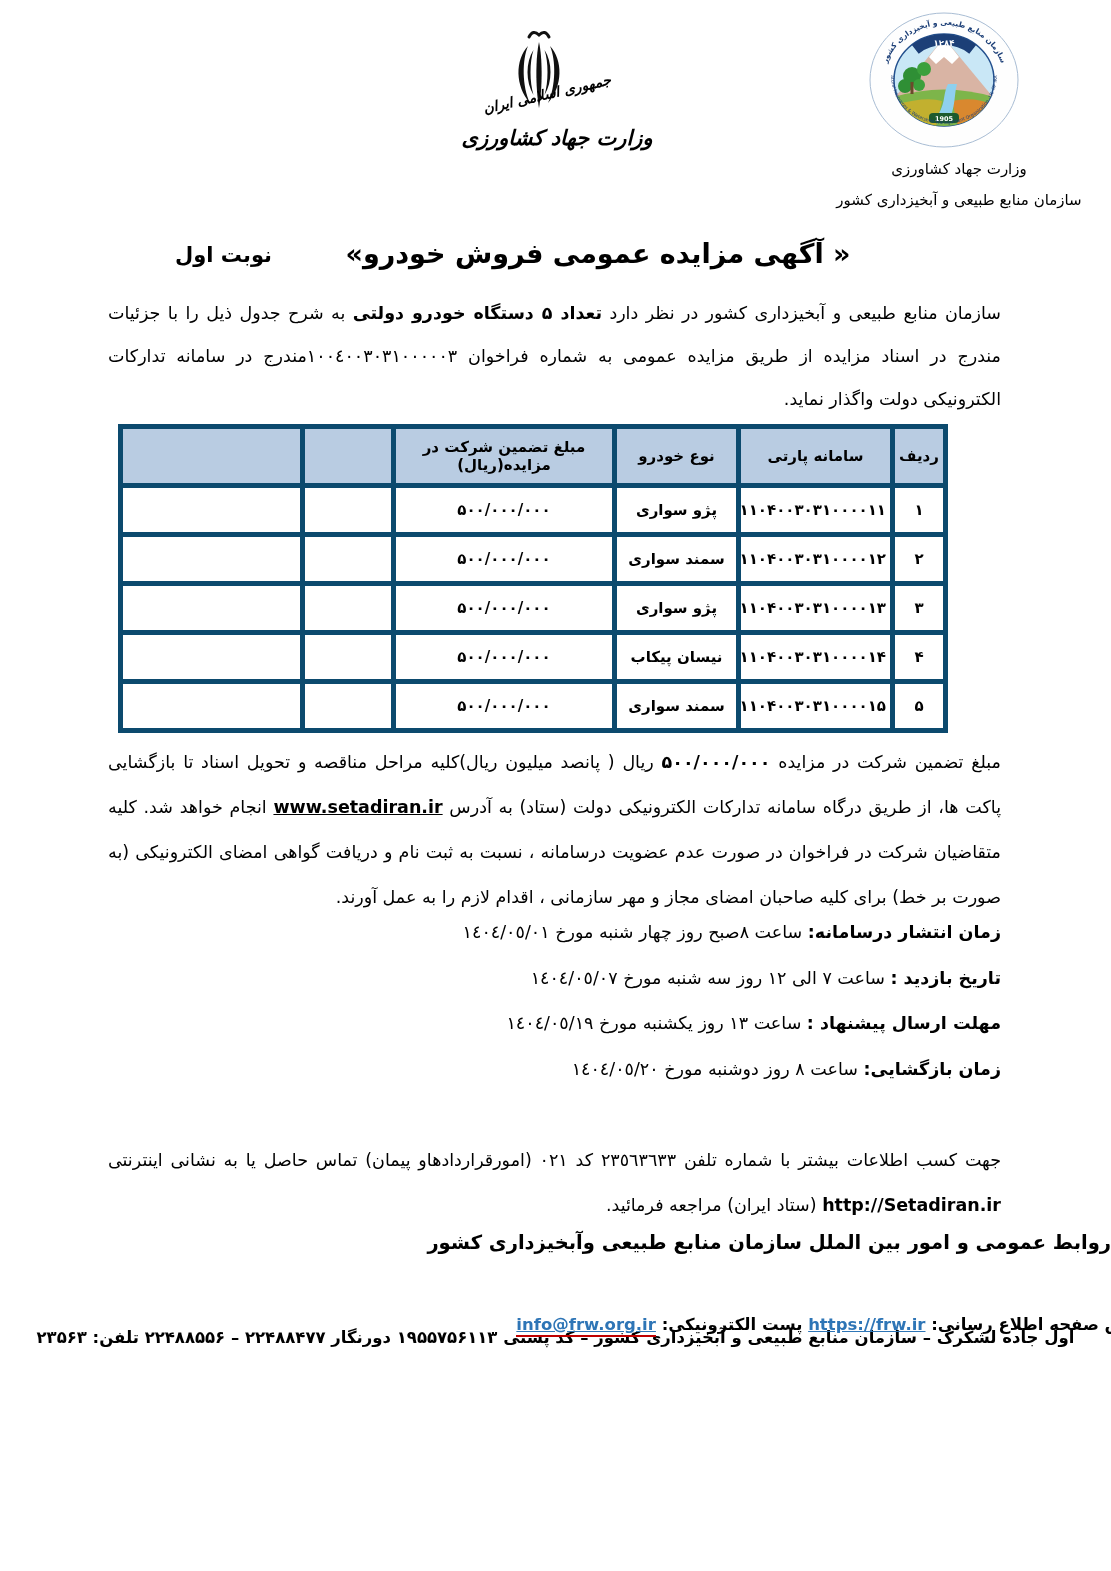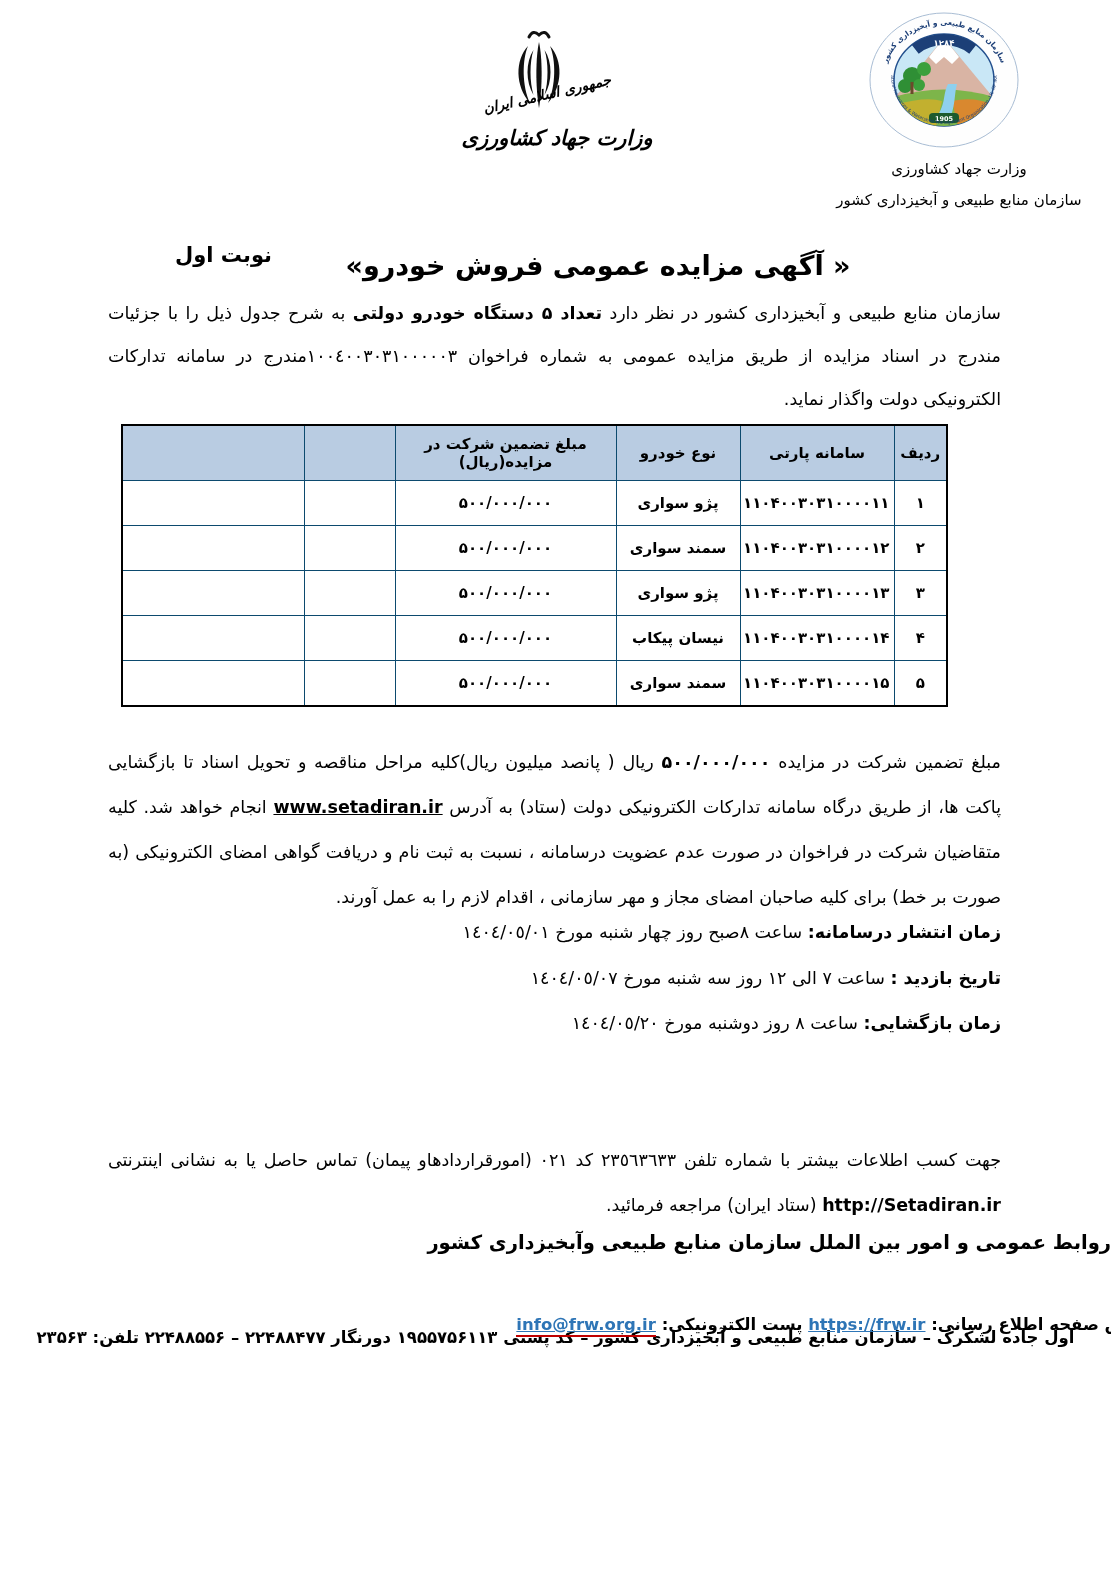--- a/index.html
+++ b/index.html
@@ -21,42 +21,42 @@
     letter-spacing:1px;
   }
   .org-logo{position:absolute;left:868px;top:12px;width:152px;height:140px;}
   .org-head-text{
     position:absolute;left:806px;top:154px;width:306px;text-align:center;
     font-size:15px;line-height:31px;
   }
   
   .title-row{position:absolute;top:238px;left:0;width:100%;height:52px;}
   .main-title{
-    position:absolute;left:598px;top:12px;transform:translateX(-50%);
+    position:absolute;left:598px;top:0;transform:translateX(-50%);
     font-size:27px;font-weight:bold;white-space:nowrap;
   }
   .round-label{position:absolute;left:175px;top:5px;font-size:21px;font-weight:bold;}
   
   .para{
     position:absolute;right:110px;width:893px;font-size:17.5px;
     text-align:justify;text-justify:inter-word;
   }
   .intro{top:292px;line-height:43px;}
   .deposit{top:740px;line-height:45px;}
   .contact{top:1138px;line-height:45px;}
   .plain-link{font-weight:bold;text-decoration:underline;color:#000;cursor:pointer;}
   .bold-plain{font-weight:bold;}
   
   .vtable-wrap{position:absolute;top:424px;right:163px;}
   table.vtable{
     border-collapse:collapse;table-layout:fixed;width:825px;
     border:2px solid #000;font-weight:bold;
   }
   .vtable th,.vtable td{
-    border:1px solid #0c4a6e;text-align:center;vertical-align:middle;padding:0 4px;
+    border:5px solid #0c4a6e;text-align:center;vertical-align:middle;padding:0 4px;
     overflow:hidden;
   }
   .vtable th{background:#b9cce2;height:54px;font-size:15px;font-weight:bold;}
   .vtable td{height:44px;font-size:15px;background:#fff;}
   
   .schedule{position:absolute;top:910px;right:110px;width:893px;text-align:right;}
   .sched-line{font-size:17.5px;line-height:45.5px;height:45.5px;}
   .sched-line b{font-weight:bold;margin-top:40px;}
   
   .f-title{
@@ -199,20 +199,21 @@
         </tr>
       </tbody>
     </table>
   </div>
 
   <div class="para deposit"><span>مبلغ تضمین شرکت در مزایده </span><b>۵۰۰/۰۰۰/۰۰۰</b><span> ریال ( پانصد میلیون ریال)کلیه مراحل مناقصه و تحویل اسناد تا بازگشایی پاکت ها، از طریق درگاه سامانه تدارکات الکترونیکی دولت (ستاد) به آدرس </span><a class="plain-link">www.setadiran.ir</a><span> انجام خواهد شد. کلیه متقاضیان شرکت در فراخوان در صورت عدم عضویت درسامانه ، نسبت به ثبت نام و دریافت گواهی امضای الکترونیکی (به صورت بر خط) برای کلیه صاحبان امضای مجاز و مهر سازمانی ، اقدام لازم را به عمل آورند.</span></div>
 
   <div class="schedule">
     <div class="sched-line"><b>زمان انتشار درسامانه:</b><span> ساعت ٨صبح روز چهار شنبه مورخ ١٤٠٤/٠٥/٠١</span></div>
     <div class="sched-line"><b>تاریخ بازدید :</b><span> ساعت ٧ الی ١٢ روز سه شنبه مورخ ١٤٠٤/٠٥/٠٧</span></div>
+    <div class="sched-line"><b>مهلت ارسال پیشنهاد :</b><span> ساعت ١٣ روز یکشنبه مورخ ١٤٠٤/٠٥/١٩</span></div>
     <div class="sched-line"><b>زمان بازگشایی:</b><span> ساعت  ٨ روز دوشنبه مورخ ١٤٠٤/٠٥/٢٠</span></div>
   </div>
 
   <div class="para contact"><span>جهت کسب اطلاعات بیشتر  با شماره تلفن ٢٣٥٦٣٦٣٣ کد ٠٢١ (امورقراردادهاو پیمان) تماس حاصل یا به نشانی اینترنتی </span><b class="bold-plain">http://Setadiran.ir</b><span> (ستاد ایران) مراجعه فرمائید.</span></div>
 
   <div class="f-title">روابط عمومی و امور بین الملل سازمان منابع طبیعی وآبخیزداری کشور</div>
   <div class="f-addr">اول جاده لشکرک – سازمان منابع طبیعی و آبخیزداری کشور – کد پستی ۱۹۵۵۷۵۶۱۱۳ دورنگار ۲۲۴۸۸۴۷۷ – ۲۲۴۸۸۵۵۶ تلفن: ۲۳۵۶۳</div>
   <div class="f-links"><span>آدرس صفحه اطلاع رسانی: </span><a class="blue-link">https://frw.ir</a><span>  پست الکترونیکی:  </span><a class="blue-link email-link">info@frw.org.ir</a></div>
 
 </div>

